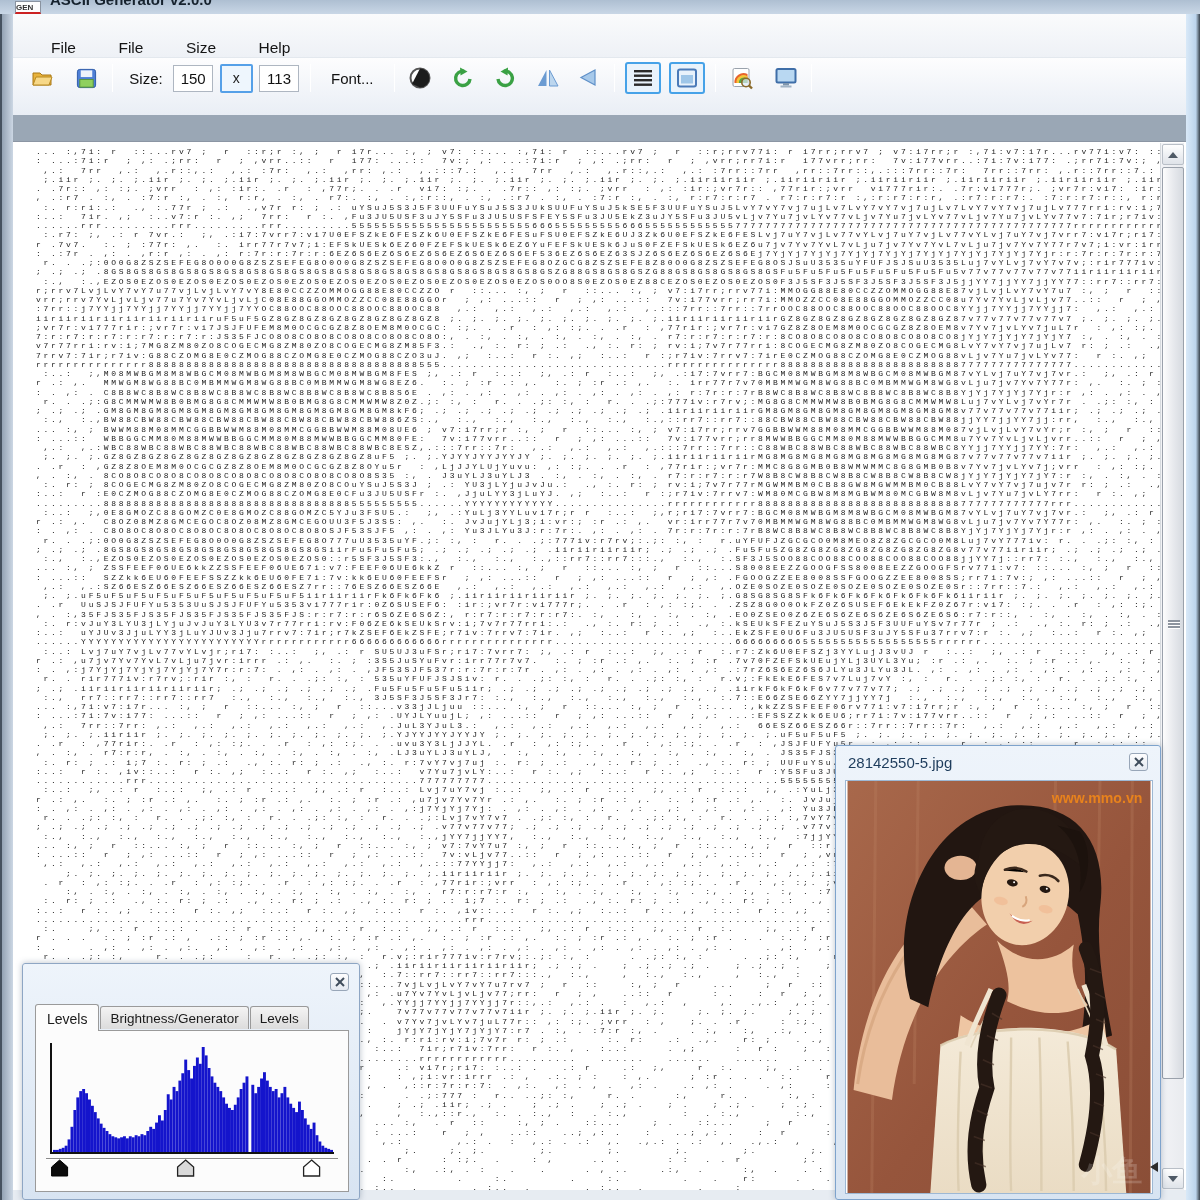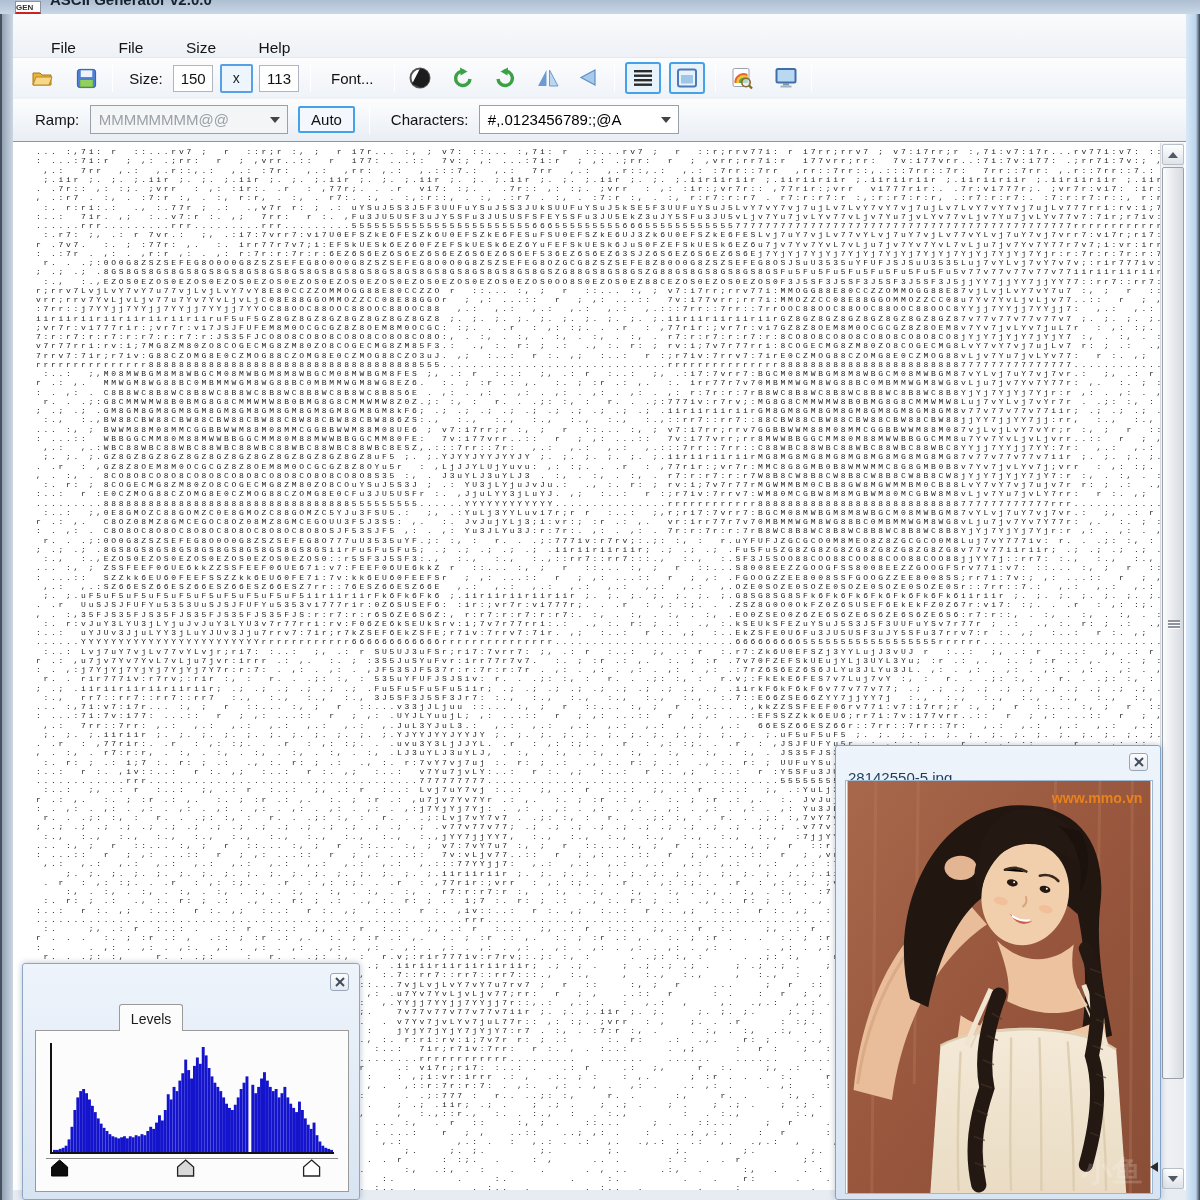--- a/index.html
+++ b/index.html
@@ -71,25 +71,25 @@
   .vs-grip { position:absolute; left:5px; top:452px; width:12px; height:9px;
     background:repeating-linear-gradient(180deg,#8e959f 0 1.5px,#fff 1.5px 3px); }
   .stray-tri { position:absolute; left:1150px; top:1162px; width:0; height:0; z-index:30;
     border-top:5px solid transparent; border-bottom:5px solid transparent; border-right:8px solid #2c2c2c; }
 
   
   .panel { position:absolute; border:1px solid #8ea6c4; border-radius:3px;
     background:linear-gradient(180deg,#eef4fb,#d8e4f2); box-shadow:0 0 6px rgba(60,80,110,.35); }
   .panel-close { position:absolute; width:19px; height:18px; border:1px solid #98a6b8; border-radius:3px;
     background:linear-gradient(180deg,#fdfdfe,#e4e9f1); display:flex; align-items:center; justify-content:center; }
-  .panel-title { position:absolute; font-size:15px; color:#1e3c5c; white-space:nowrap;margin-top:15px; }
+  .panel-title { position:absolute; font-size:15px; color:#1e3c5c; white-space:nowrap; }
 
   
   .levels-panel { left:22px; top:963px; width:338px; height:237px; }
-  .tabs { position:absolute; left:12px; top:40px; height:27px; display:flex; align-items:flex-end;flex-direction:column; }
+  .tabs { position:absolute; left:12px; top:40px; height:27px; display:flex; align-items:center; }
   .tab { font-size:13.5px; color:#1a1a1a; border:1px solid #9a9a9a; border-bottom:none;
     border-radius:3px 3px 0 0; padding:4px 9px 3px; background:linear-gradient(180deg,#f4f4f4,#dcdcdc); margin-right:1px; }
   .tab.active { background:#fcfcfc; padding:6px 11px 4px; position:relative; z-index:2; font-size:14px; }
   .tab-page { position:absolute; left:12px; top:66px; width:314px; height:162px;
     background:#fcfcfc; border:1px solid #9a9a9a; }
   .hist-wrap { position:absolute; left:14px; top:12px; width:286px; height:110px; }
   .hist-axis-y { position:absolute; left:0; top:0; width:2px; height:110px; background:#111; }
   .hist-axis-x { position:absolute; left:0; top:109px; width:284px; height:1.5px; background:#111; }
   .hist-svg { position:absolute; left:3px; top:4px; }
   .slider-zone { position:absolute; left:8px; top:126px; width:300px; height:22px; }
@@ -198,34 +198,20 @@
     <span class="tb-btn" style="margin-left:10px;">
       <svg width="24" height="24" viewBox="0 0 24 24">
         <rect x="2.5" y="3" width="19" height="13.5" rx="1.5" fill="#b9d8f2" stroke="#3f6ea8" stroke-width="2"></rect>
         <rect x="9" y="17" width="6" height="2.5" fill="#7f96ad"></rect>
         <rect x="6.5" y="19.5" width="11" height="2" fill="#9fb2c4"></rect>
       </svg>
     </span>
     <span class="tb-sep"></span>
   </div>
 
-  <div class="toolbar toolbar2" style="padding:6px 0 0 16px;">
-    <span class="tb-label">Ramp:</span>
-    <span class="combo disabled" style="width:198px;">
-      <span class="combo-text">MMMMMMMM@@</span>
-      <span class="arrow-down"></span>
-    </span>
-    <span class="auto-btn" style="margin-left:6px;">Auto</span>
-    <span class="tb-sep" style="margin:0 10px;"></span>
-    <span class="tb-label">Characters:</span>
-    <span class="combo" style="width:200px;">
-      <span class="combo-text">#,.0123456789:;@A</span>
-      <span class="arrow-down"></span>
-    </span>
-  </div>
 
   <div class="content">
     <pre class="ascii" id="ascii-art">... :,7i: r  ::...rv7 ;  r  ::r;r :, ;  r i7r... :, ; v7: ::... :,7i: r  ::...rv7 ;  r  ::r;rrv77i: r i7rr;rrv7 ; v7:i7rr;r :,7i:v7:i7r...rv77i:v7: ::
 : ...:7i:r  ; ,: .;rr:  r  ; ,vrr..::  r  i77: ...::  7v:; ,: ...:7i:r  ; ,: .;rr:  r  ; ,vrr;rr7i:r  i77vrr;rr:  7v:i77vrr..:7i:7v:i77: .;rr7i:7v:; ,
  ,.:  7rr  ,.:  ,.r::,.:  ,.: :7r:  ,.:  ,rr: ,.:  ,.:::7.:  ,.:  7rr  ,.:  ,.r::,.:  ,.: :7rr::7rr  ,rr::7rr::,.:::7rr::7r:  7rr::7rr: ,.r::7rr::7.: 
  ;.iir ;. ;. ;.iir ;. ;. ;.iir ;. ;. ;.iir ;. ;. ;.iir ;. ;. ;.iir ;. ;. ;.iir ;. ;. ;.iiriiriir ;.iiriiriir ;.iiriiriir ;.iiriiriir ;.iiriiriir ;.iir
 . .7r:: ,: :;. ;vrr  : ,: :ir:. .r  : ,77r;. . .r  vi7: :;. . .7r:: ,: :;. ;vrr  : ,: :ir:;vr7r:: ,77rir:;vrr  vi777rir:. .7r:vi777r;. ;vr7r:vi7: :ir:
 , .:r7 . :, . :7:r :, . :, r:r, . :, . r7:. :, . :,:r::, . :, .:r7 . :, . :7:r :, . :, r:r7:r:r7 . r7:r:r7:r :,:r:r7:r:r, .:r7:r:r7:. :7:r:r7:r::, r:r
  :. r:ri:.:  ., :.77r ; .:  .,v7r r: ; .: uYSuJ5S3J5F3UUFuYSuJ5S3JUkSUUFuYSuJ5kSE5F3UUFuYSuJ5LvY7vY7vj7ujLv7LvY7vY7vj7ujLv7LvY7vY7vj7ujLv777rri:rv:i;7
 :..:  7ir. ,;  :..v7:r :. ,;  7rr:  r :. ,Fu3JU5USF3uJY5SFu3JU5USFSFEY5SFu3JU5EkZ3uJY5SFu3JU5vLjv7Yu7jvLYv77vLjv7Yu7jvLYv77vLjv7Yu7jvLYv77v7:7ir;r7iv:

